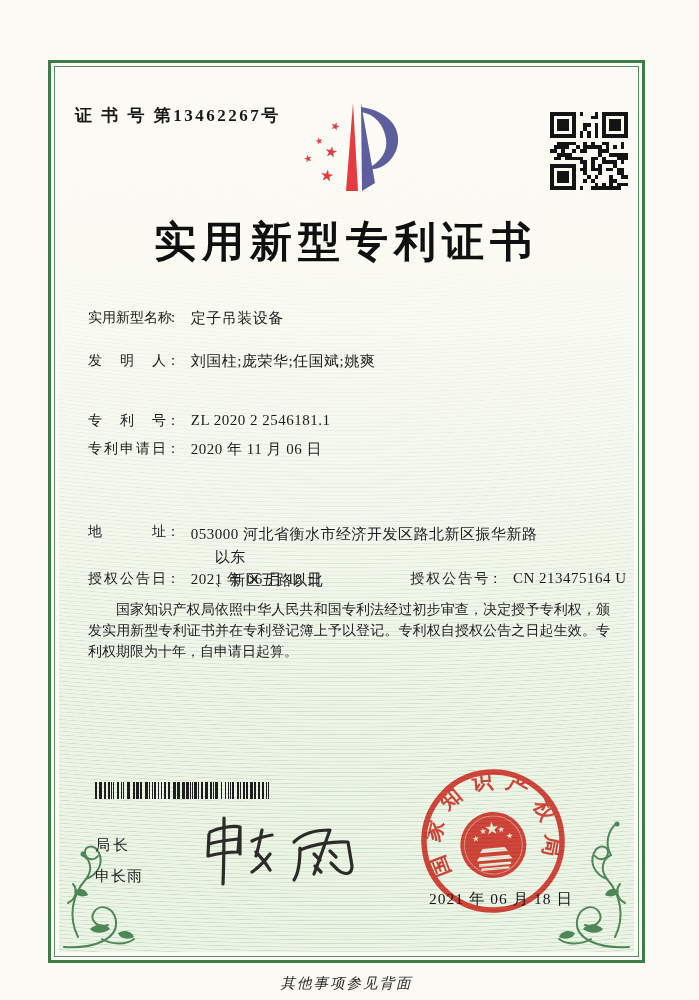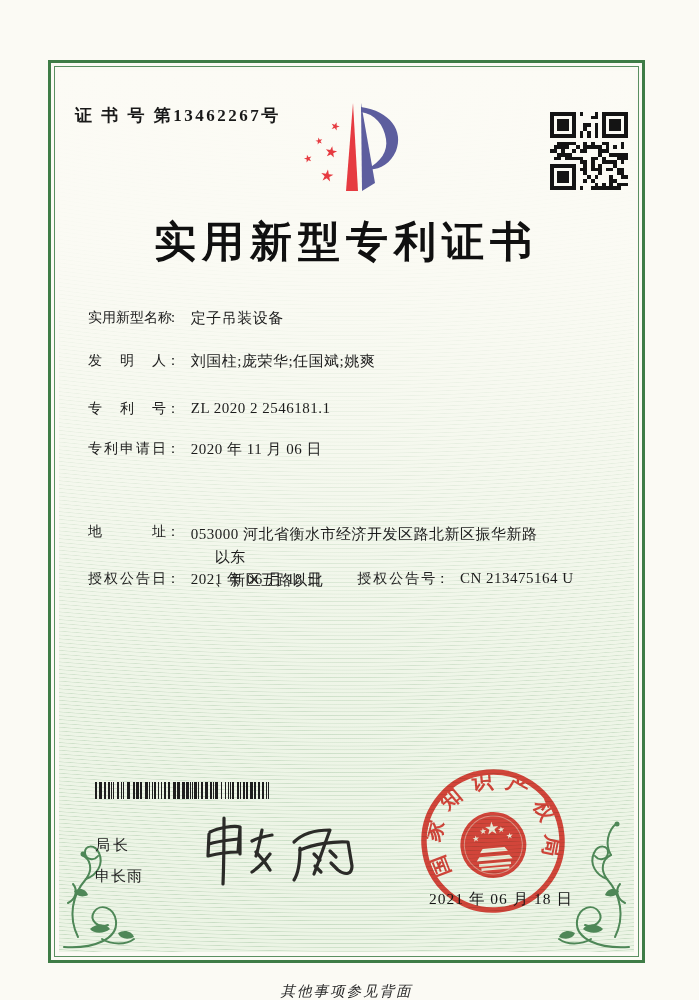--- a/index.html
+++ b/index.html
@@ -39,41 +39,41 @@
   .title{position:absolute; left:40px; top:214px; width:612px; text-align:center;
          font-size:42px; font-weight:bold; letter-spacing:6px; color:#101010;}
 
   
   .row{position:absolute; left:88px; font-size:15px; white-space:nowrap;font-family:Liberation Serif, serif;}
   .flabel{display:inline-block; width:78px; font-size:14px;
           text-align:justify; text-align-last:justify; vertical-align:top;}
   .colon{display:inline-block; font-size:14px; vertical-align:top;}
   .fvalue{display:inline-block; margin-left:7px; vertical-align:top; letter-spacing:.5px;}
   .addr{white-space:pre-line; width:330px; padding-left:1.6em; text-indent:-1.6em; line-height:23px;}
-  .pair2{margin-left:31px;}
+  .pair2{margin-left:84px;}
 
   
   .paras{position:absolute; left:88px; top:600px; width:522px;
          font-size:14px; line-height:20.8px; text-align:justify; color:#1d1d1d;}
   .paras p{margin:0; text-indent:2em;}
 
   
   .barcode{position:absolute; left:95px; top:782px; width:176px; height:17px; display:flex;}
   .barcode i{display:block; height:100%;}
   .officer-role{position:absolute; left:95px; top:836px; font-size:15px; letter-spacing:3px;}
   .officer-name{position:absolute; left:95px; top:867px; font-size:15px; letter-spacing:1px;}
   .signature{position:absolute; left:196px; top:808px;}
   .seal{position:absolute; left:419px; top:767px; width:148px; height:148px;
         transform:rotate(-5deg); opacity:.93; mix-blend-mode:multiply;}
   .seal-date{position:absolute; left:429px; top:889px; font-size:15.5px; letter-spacing:1px;
              color:#161616; z-index:3;}
   .page-num{position:absolute; left:48px; top:935px; width:597px; text-align:center;
             font-size:13px; letter-spacing:1px; color:#222;}
   .back-note{position:absolute; left:48px; top:974px; width:597px; text-align:center;
-             font-size:14.5px; letter-spacing:2px; color:#2a2a2a; font-style:italic;margin-top:8px;}
+             font-size:14.5px; letter-spacing:2px; color:#2a2a2a; font-style:italic;}
 </style>
 </head>
 <body>
 
 <div class="page">
 
   <div class="frame-outer">
     <div class="frame-inner">
       <div class="guilloche">
         <svg class="flourish left" width="100" height="118" viewBox="0 0 100 118">
@@ -350,41 +350,42 @@
   <div class="title">实用新型专利证书</div>
 
   <div class="row" style="top:309px">
     <span class="flabel">实用新型名称</span><span class="colon">：</span>
     <span class="fvalue">定子吊装设备</span>
   </div>
   <div class="row" style="top:352px">
     <span class="flabel">发明人</span><span class="colon">：</span>
     <span class="fvalue">刘国柱;庞荣华;任国斌;姚爽</span>
   </div>
-  <div class="row" style="top:400px">
+  <div class="row" style="top:412px">
     <span class="flabel">专利号</span><span class="colon">：</span>
     <span class="fvalue">ZL 2020 2 2546181.1</span>
   </div>
   <div class="row" style="top:440px">
     <span class="flabel">专利申请日</span><span class="colon">：</span>
     <span class="fvalue">2020 年 11 月 06 日</span>
   </div>
   <div class="row" style="top:523px">
     <span class="flabel">地址</span><span class="colon">：</span>
     <span class="fvalue addr">053000  河北省衡水市经济开发区路北新区振华新路以东
 、新区五路以北</span>
   </div>
   <div class="row" style="top:570px">
     <span class="flabel">授权公告日</span><span class="colon">：</span>
     <span class="fvalue">2021 年 06 月 18 日</span>
     <span class="flabel pair2">授权公告号</span><span class="colon">：</span>
     <span class="fvalue">CN 213475164 U</span>
   </div>
 
   <div class="paras">
+    <p>国家知识产权局依照中华人民共和国专利法经过初步审查，决定授予专利权，颁发实用新型专利证书并在专利登记簿上予以登记。专利权自授权公告之日起生效。专利权期限为十年，自申请日起算。</p>
   </div>
 
   <div class="barcode">
       <i style="width: 2px; background: rgb(30, 30, 30);"></i>
       <i style="width: 2px; background: transparent;"></i>
       <i style="width: 3px; background: rgb(30, 30, 30);"></i>
       <i style="width: 2px; background: transparent;"></i>
       <i style="width: 2px; background: rgb(30, 30, 30);"></i>
       <i style="width: 2px; background: transparent;"></i>
       <i style="width: 2px; background: rgb(30, 30, 30);"></i>

